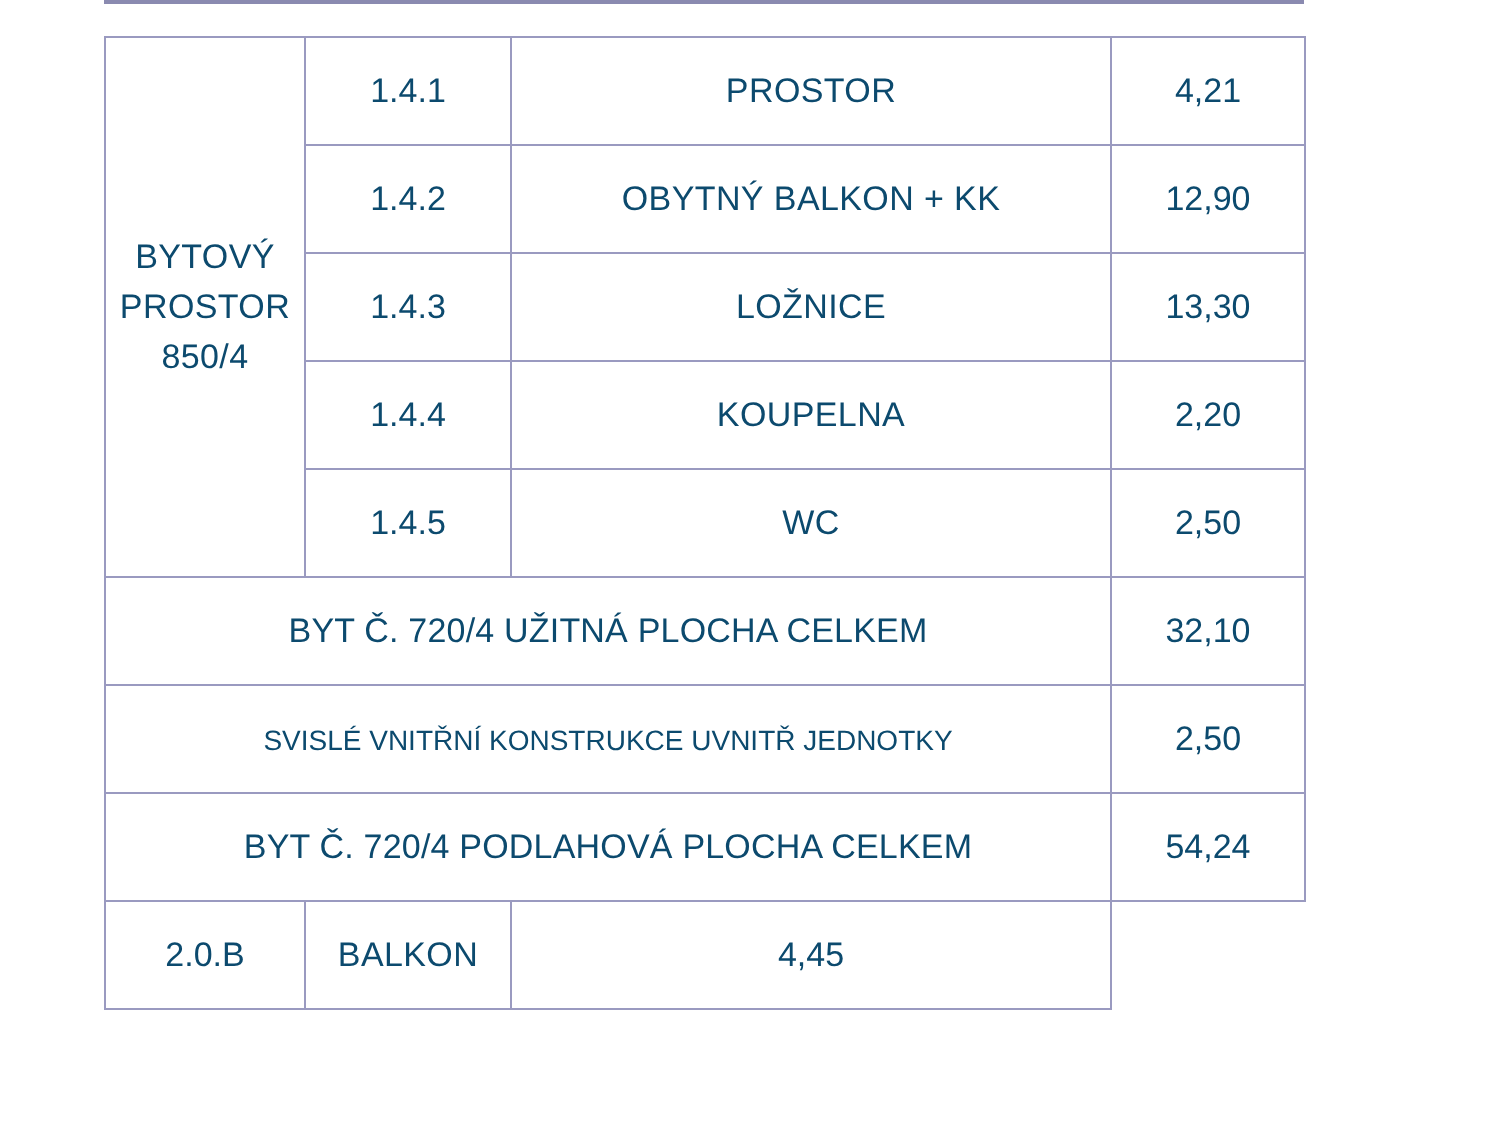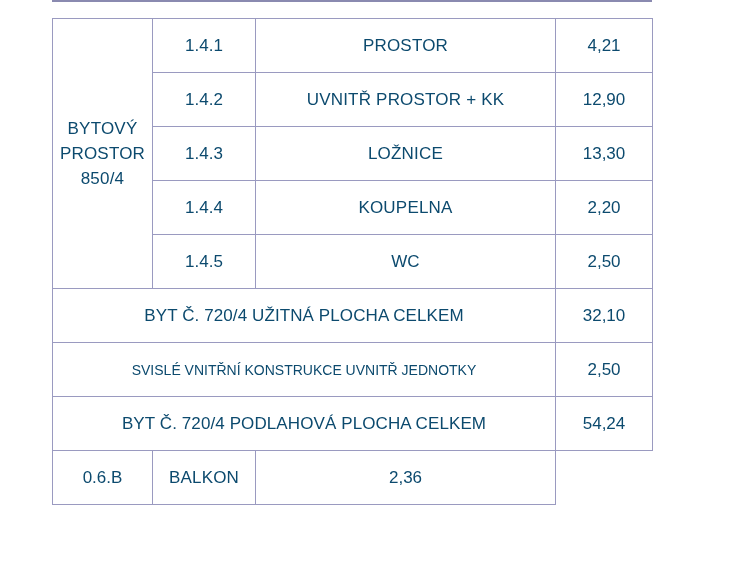--- a/index.html
+++ b/index.html
@@ -135,21 +135,21 @@
             <div>BYTOVÝ</div>
             <div>PROSTOR</div>
             <div>850/4</div>
           </td>
           <td class="num-cell">1.4.1</td>
           <td class="name-cell">PROSTOR</td>
           <td class="area-cell area-faint">4,21</td>
         </tr>
         <tr>
           <td class="num-cell">1.4.2</td>
-          <td class="name-cell">UVNITŘ PROSTOR + KK</td>
+          <td class="name-cell">OBYTNÝ BALKON + KK</td>
           <td class="area-cell">12,90</td>
         </tr>
         <tr>
           <td class="num-cell">1.4.3</td>
           <td class="name-cell">LOŽNICE</td>
           <td class="area-cell">13,30</td>
         </tr>
         <tr>
           <td class="num-cell">1.4.4</td>
           <td class="name-cell">KOUPELNA</td>
@@ -168,21 +168,21 @@
         <tr>
           <td class="summary-cell tight" colspan="3">SVISLÉ VNITŘNÍ KONSTRUKCE UVNITŘ JEDNOTKY</td>
           <td class="area-cell">2,50</td>
         </tr>
         <tr>
           <td class="summary-cell" colspan="3">BYT Č. 720/4 PODLAHOVÁ PLOCHA CELKEM</td>
           <td class="area-cell">54,24</td>
         </tr>
 
         <tr>
-          <td class="num-cell">0.6.B</td>
+          <td class="num-cell">2.0.B</td>
           <td class="name-cell">BALKON</td>
-          <td class="area-cell">2,36</td>
+          <td class="area-cell">4,45</td>
         </tr>
       </tbody>
     </table>
   </div>
 
 </div>
 
 </body></html>

